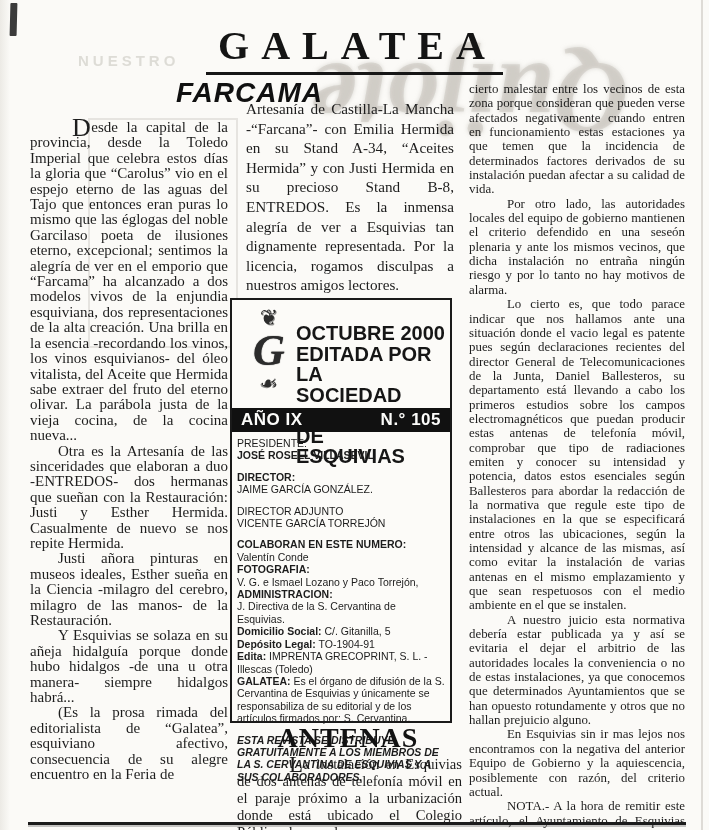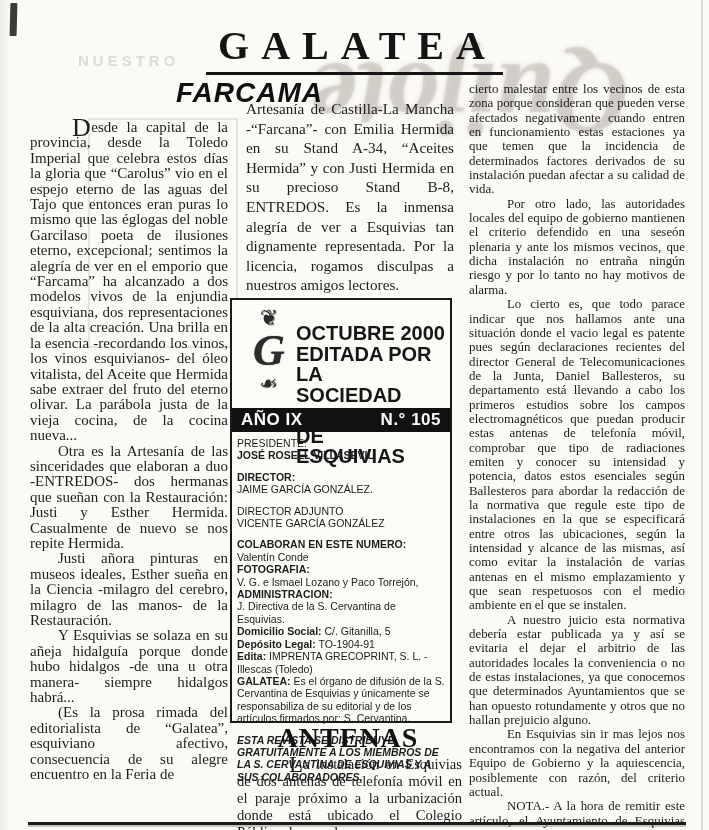--- a/index.html
+++ b/index.html
@@ -134,21 +134,21 @@
       <div class="grp">
         <div>PRESIDENTE:</div>
         <div class="b">JOSÉ ROSELL VILLASEVIL</div>
       </div>
       <div class="grp">
         <div class="b">DIRECTOR:</div>
         <div>JAIME GARCÍA GONZÁLEZ.</div>
       </div>
       <div class="grp">
         <div>DIRECTOR ADJUNTO</div>
-        <div>VICENTE GARCÍA GONZÁLEZ</div>
+        <div>VICENTE GARCÍA TORREJÓN</div>
       </div>
       <div>
         <div class="b">COLABORAN EN ESTE NUMERO:</div>
         <div>Valentín Conde</div>
         <div class="b">FOTOGRAFIA:</div>
         <div>V. G. e Ismael Lozano y Paco Torrejón,</div>
         <div class="b">ADMINISTRACION:</div>
         <div>J. Directiva de la S. Cervantina de Esquivias.</div>
         <div><span class="b">Domicilio Social:</span><span> C/. Gitanilla, 5</span></div>
         <div><span class="b">Depósito Legal:</span><span> TO-1904-91</span></div>

